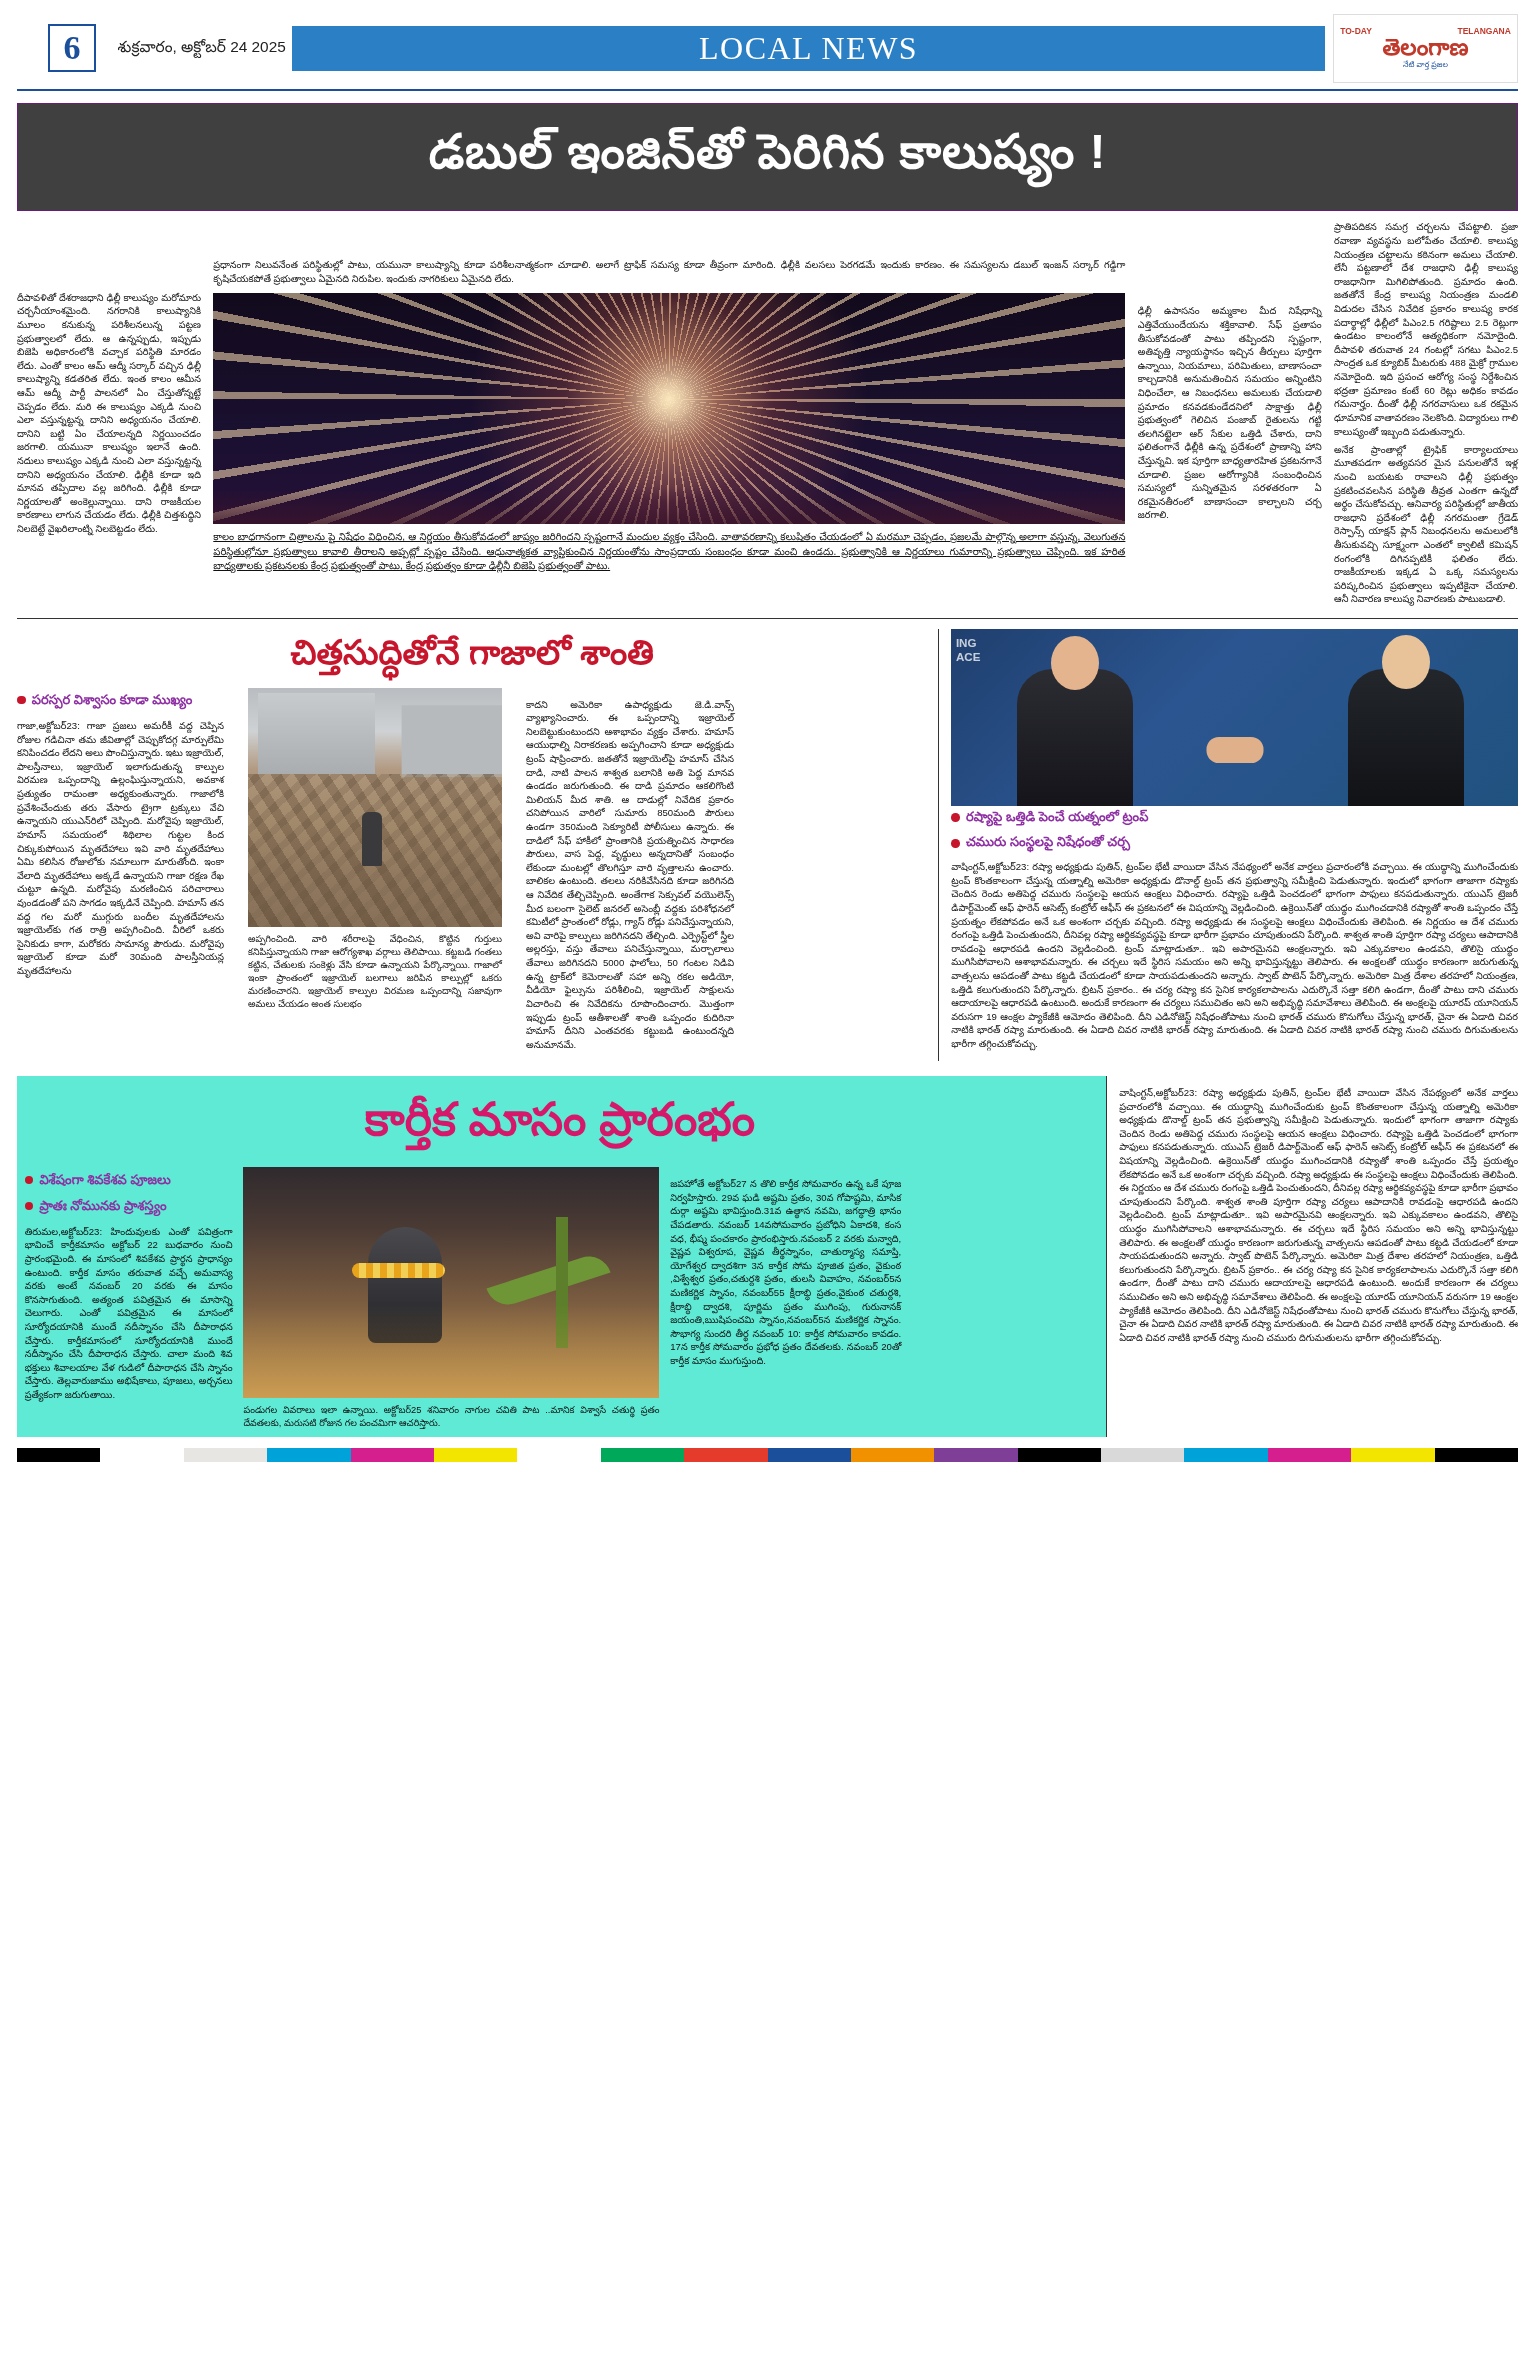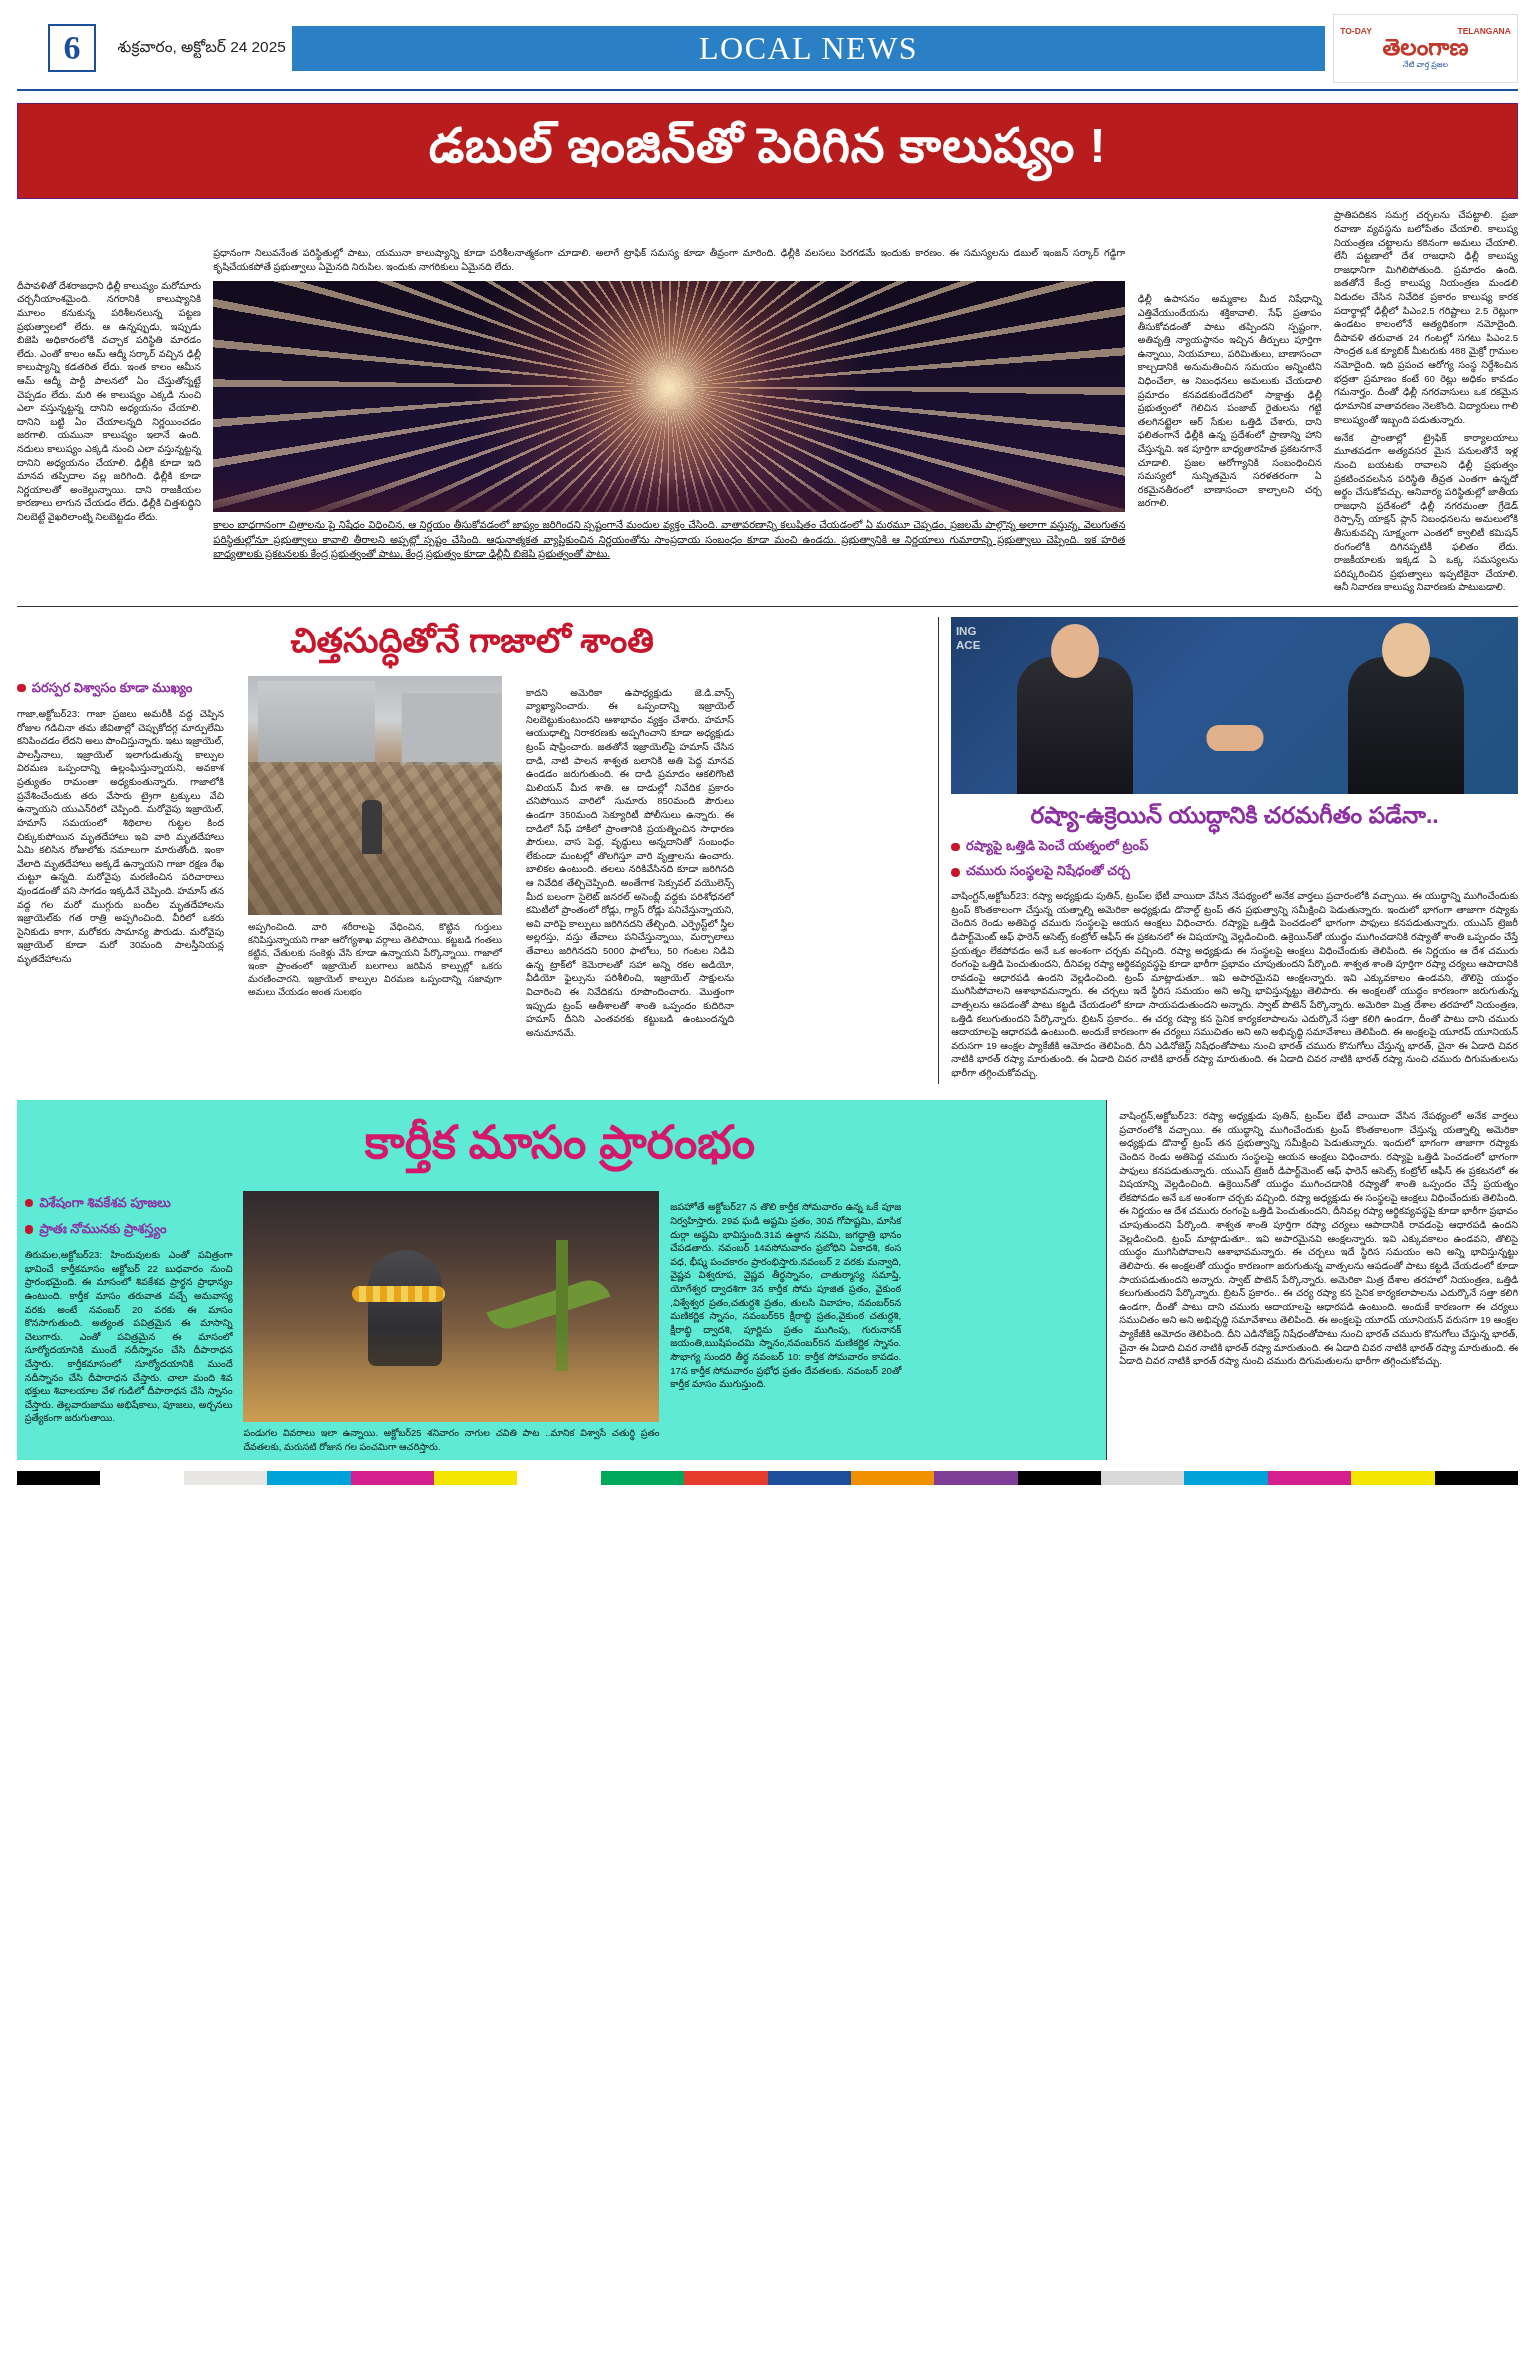--- a/index.html
+++ b/index.html
@@ -75,23 +75,23 @@
   .logo-main {
     font-size:23px; color:#c0392b; font-weight:bold;
     font-family:"Liberation Serif", serif;
     line-height:1.05;
   }
   .logo-sub { font-size:7.7px; color:#1b4f9c; }
 
   
   .hero {
     margin-top:12.3px;
-    background:#b91c1c;
+    background:#404040;
     border:1.5px solid #6d1a80;
-    height:96px;
+    height:108px;
     display:flex; align-items:center; justify-content:center;
   }
   .hero h1 {
     margin:0;
     color:#ffffff;
     font-size:48px;
     font-weight:bold;
     letter-spacing:0.8px;
     text-align:center;
   }
@@ -342,21 +342,20 @@
           <div>ING</div>
           <div>ACE</div>
         </div>
         <div class="p1"></div>
         <div class="p2"></div>
         <div class="h1"></div>
         <div class="h2"></div>
         <div class="hands"></div>
       </div>
 
-      <div class="head-purple">రష్యా-ఉక్రెయిన్ యుద్ధానికి చరమగీతం పడేనా..</div>
 
       <div class="bullet-line">
         <span class="bullet-dot"></span>
         <span>రష్యాపై ఒత్తిడి పెంచే యత్నంలో ట్రంప్</span>
       </div>
       <div class="bullet-line">
         <span class="bullet-dot"></span>
         <span>చమురు సంస్థలపై నిషేధంతో చర్చ</span>
       </div>
 

